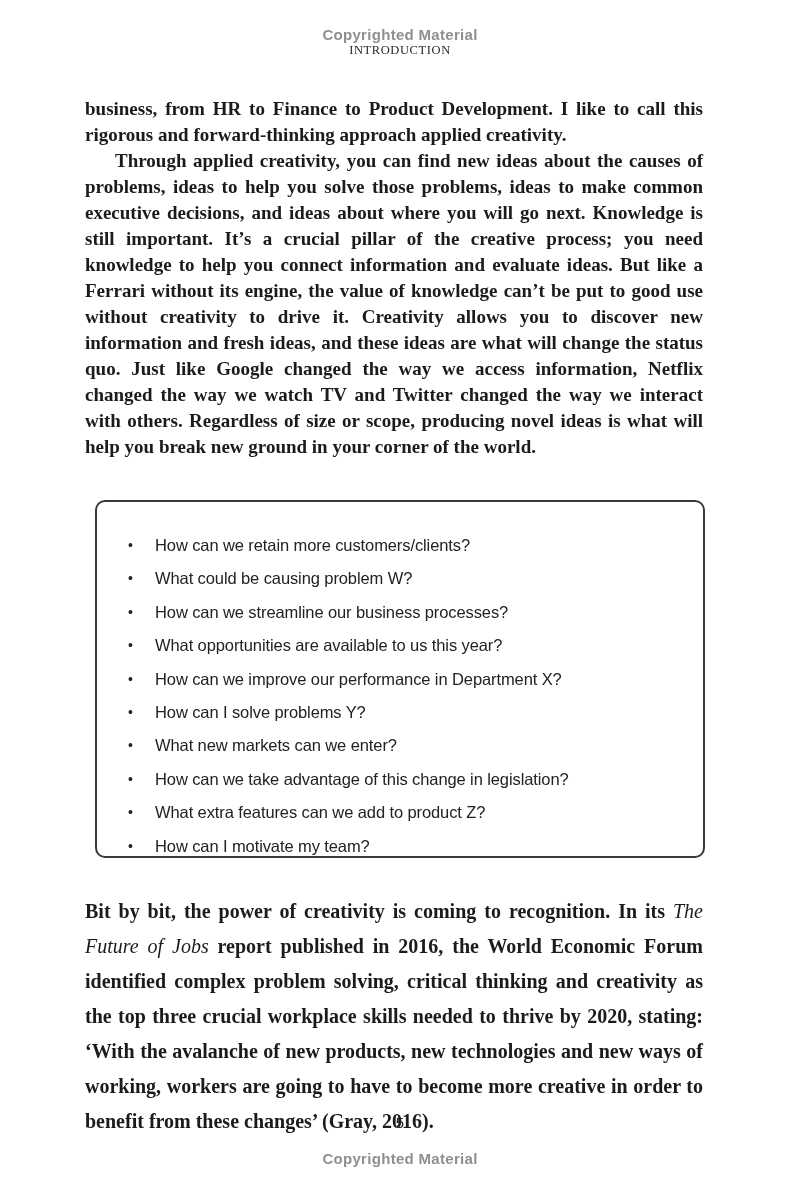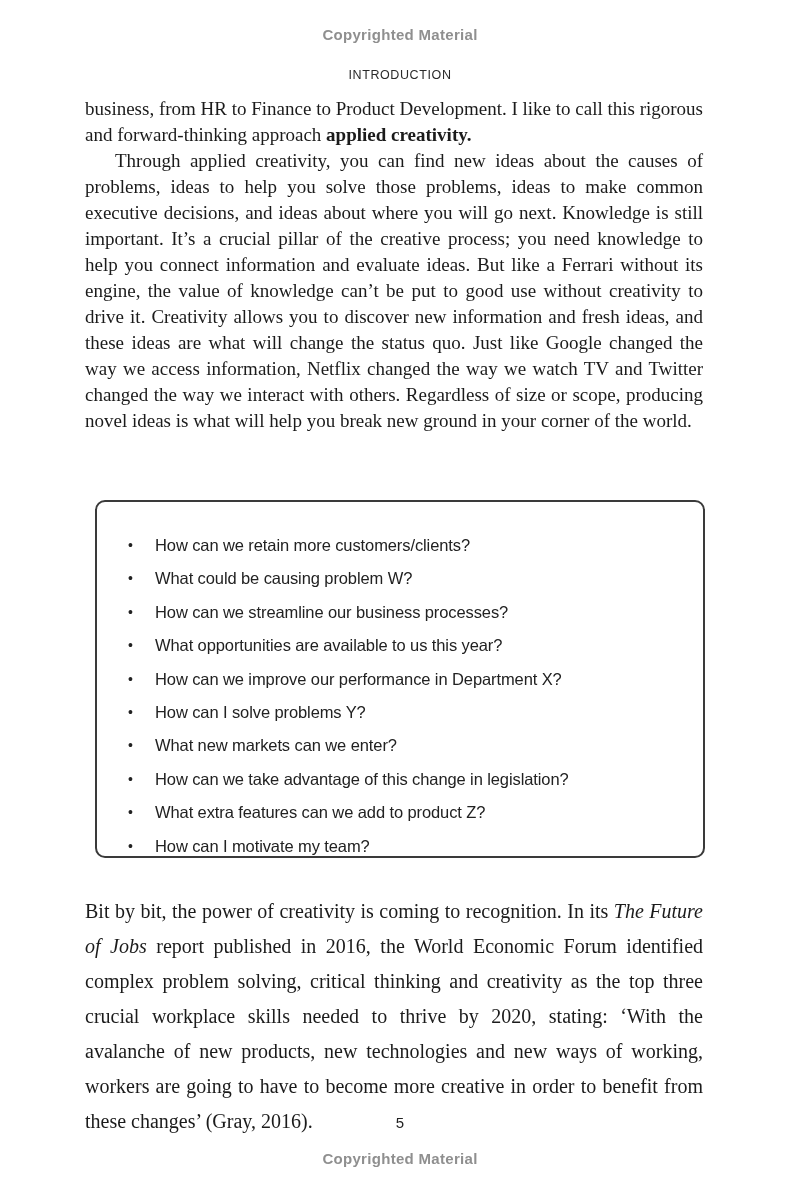--- a/index.html
+++ b/index.html
@@ -18,38 +18,38 @@
     top: 26px; left: 0; width: 100%;
     text-align: center;
     font-family: "Liberation Sans", sans-serif;
     font-size: 15px;
     font-weight: 700;
     color: #8f8f8f;
     letter-spacing: 0.3px;
   }
   .section-header {
     position: absolute;
-    top: 68px; left: 0; width: 100%;
+    top: 43px; left: 0; width: 100%;
     text-align: center;
-    font-family: Liberation Sans, sans-serif;
+    font-family: Liberation Serif, serif;
     font-size: 12.5px;
     font-weight: 400;
     color: #2a2a2a;
     letter-spacing: 0.6px;
   }
   .content {
     position: absolute;
     top: 96px; left: 85px; width: 618px;
     font-size: 19px;
     line-height: 26px;
     text-align: justify;
   }
   .content p { margin: 0; }
   .para-indent { text-indent: 30px; }
-  .seg-normal { font-style: normal; font-weight: normal; }
+  .seg-normal { font-style: normal; font-weight: bold; }
   .seg-bold { font-weight: bold; margin-top: 8px; }
   .seg-italic { font-style: italic; }
   .callout {
     position: absolute;
     top: 500px; left: 95px; width: 610px; height: 358px;
     box-sizing: border-box;
     border: 2px solid #3a3a3a;
     border-radius: 10px;
     padding: 17px 22px 10px 22px;
     font-family: "Liberation Sans", sans-serif;

